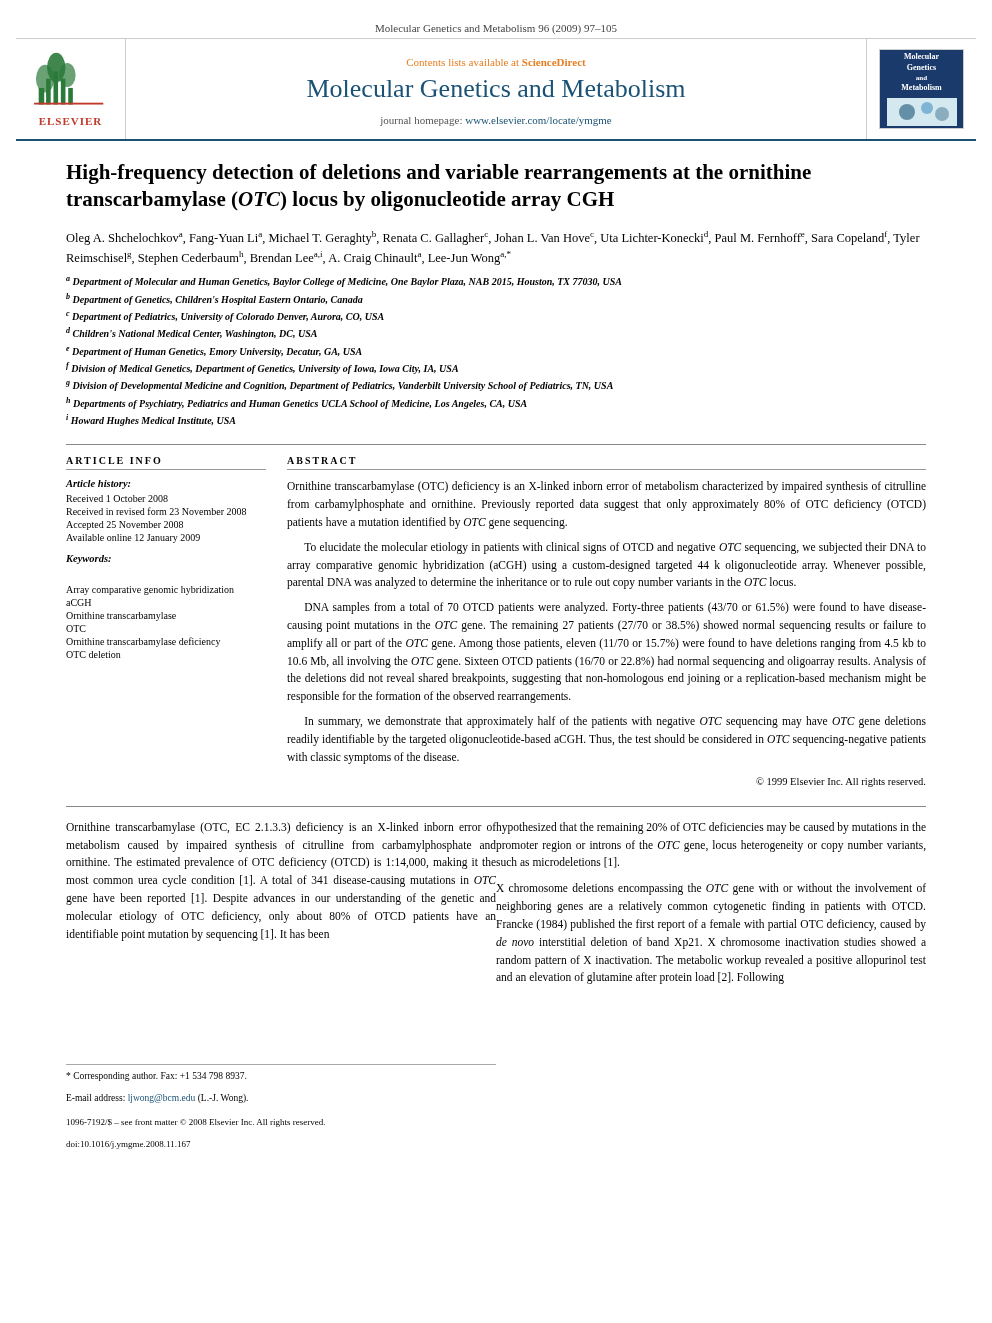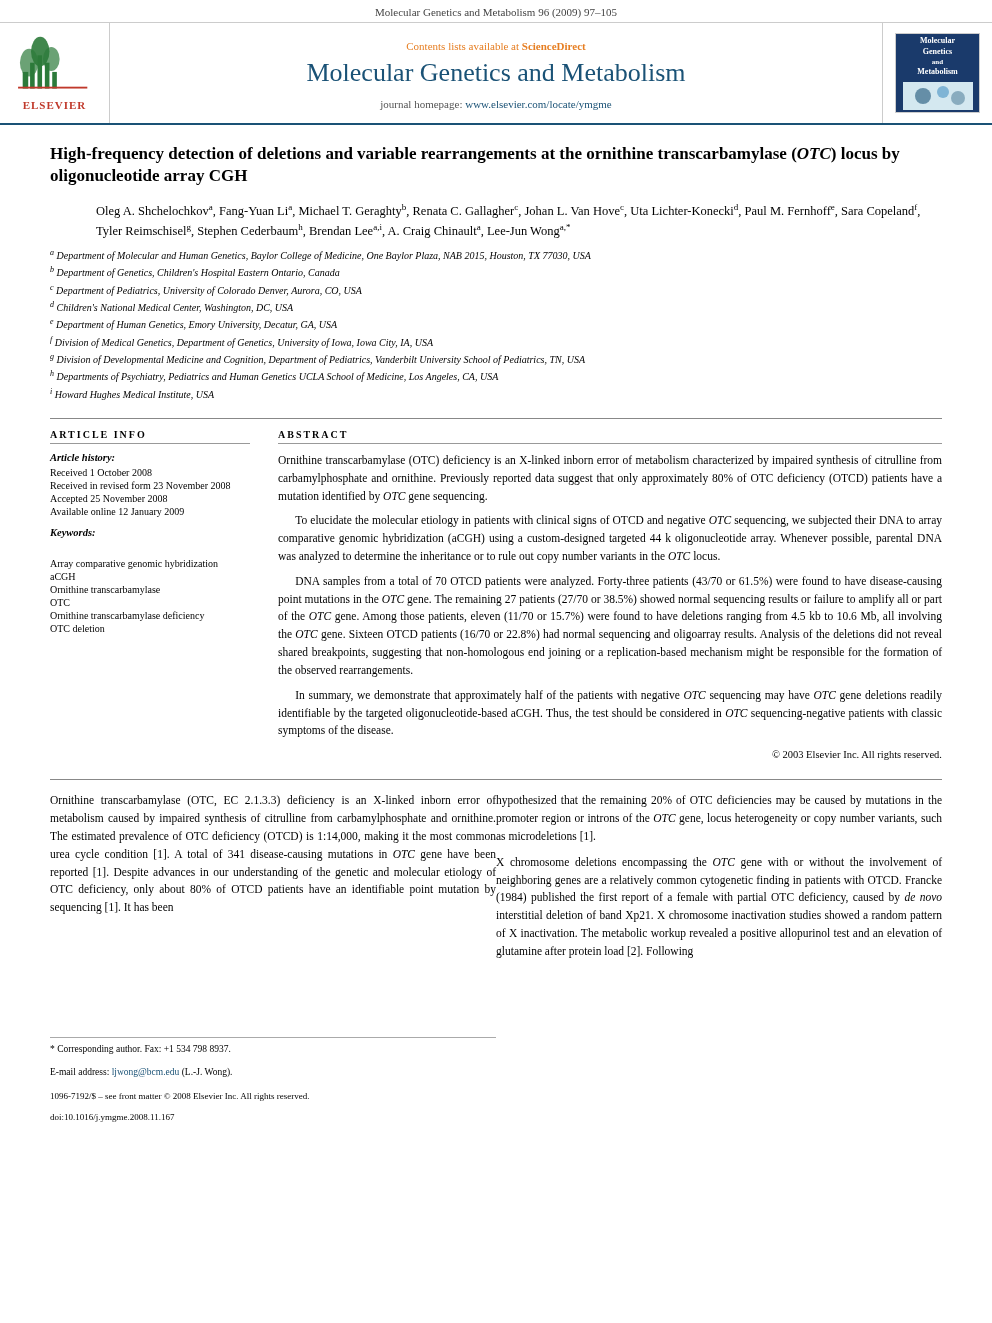--- a/index.html
+++ b/index.html
@@ -6,21 +6,21 @@
     body {
       width: 992px;
       min-height: 1323px;
       background: #fff;
       font-family: "Times New Roman", Times, serif;
       font-size: 13px;
       color: #000;
     }
     .page-container {
       width: 992px;
-      padding: 0;
+      padding: 16px;
       background: #fff;
     }
     
     .journal-top-bar {
       text-align: center;
       font-size: 11px;
       color: #444;
       padding: 6px 0 4px 0;
       border-bottom: 1px solid #ccc;
     }
@@ -102,66 +102,66 @@
       font-size: 7px;
       text-align: center;
       padding: 4px;
     }
     
     .main-content {
       padding: 18px 50px 10px 50px;
     }
     
     .article-title {
-      font-size: 17px;
+      font-size: 21px;
       font-weight: bold;
       color: #000;
       line-height: 1.3;
       margin-bottom: 14px;
       font-family: "Times New Roman", serif;
     }
     .article-title em {
       font-style: italic;
     }
     
     .authors-line {
       font-size: 12.5px;
       color: #000;
       margin-bottom: 6px;
       line-height: 1.5;
-      margin-left: 46px;
     }
     .authors-line sup {
       font-size: 9px;
     }
     
     .affiliations {
       font-size: 10px;
       color: #000;
       margin-top: 6px;
       margin-bottom: 16px;
       line-height: 1.5;
       font-style: italic;
+      font-weight: bold;
     }
     .affiliations sup {
       font-size: 8px;
     }
     .affiliations p {
       margin-bottom: 1px;
     }
     
     .divider {
       border: none;
       border-top: 1px solid #888;
       margin: 10px 0;
     }
     
     .two-col-section {
       display: flex;
-      gap: 28px;
+      gap: 21px;
       margin-top: 8px;
     }
     .left-col {
       width: 200px;
       min-width: 200px;
     }
     .right-col {
       flex: 1;
     }
     .section-label {
@@ -354,21 +354,21 @@
           </p>
           <p>
             To elucidate the molecular etiology in patients with clinical signs of OTCD and negative <em>OTC</em> sequencing, we subjected their DNA to array comparative genomic hybridization (aCGH) using a custom-designed targeted 44 k oligonucleotide array. Whenever possible, parental DNA was analyzed to determine the inheritance or to rule out copy number variants in the <em>OTC</em> locus.
           </p>
           <p>
             DNA samples from a total of 70 OTCD patients were analyzed. Forty-three patients (43/70 or 61.5%) were found to have disease-causing point mutations in the <em>OTC</em> gene. The remaining 27 patients (27/70 or 38.5%) showed normal sequencing results or failure to amplify all or part of the <em>OTC</em> gene. Among those patients, eleven (11/70 or 15.7%) were found to have deletions ranging from 4.5 kb to 10.6 Mb, all involving the <em>OTC</em> gene. Sixteen OTCD patients (16/70 or 22.8%) had normal sequencing and oligoarray results. Analysis of the deletions did not reveal shared breakpoints, suggesting that non-homologous end joining or a replication-based mechanism might be responsible for the formation of the observed rearrangements.
           </p>
           <p>
             In summary, we demonstrate that approximately half of the patients with negative <em>OTC</em> sequencing may have <em>OTC</em> gene deletions readily identifiable by the targeted oligonucleotide-based aCGH. Thus, the test should be considered in <em>OTC</em> sequencing-negative patients with classic symptoms of the disease.
           </p>
-          <div class="copyright-line">© 2003 Elsevier Inc. All rights reserved.</div>
+          <div class="copyright-line">© 1999 Elsevier Inc. All rights reserved.</div>
         </div>
       </div>
     </div>
 
     <div class="body-section">
       <div class="body-two-col">
 
         <div class="body-col">
           <p>
             Ornithine transcarbamylase (OTC, EC 2.1.3.3) deficiency is an X-linked inborn error of metabolism caused by impaired synthesis of citrulline from carbamylphosphate and ornithine. The estimated prevalence of OTC deficiency (OTCD) is 1:14,000, making it the most common urea cycle condition [1]. A total of 341 disease-causing mutations in <em>OTC</em> gene have been reported [1]. Despite advances in our understanding of the genetic and molecular etiology of OTC deficiency, only about 80% of OTCD patients have an identifiable point mutation by sequencing [1]. It has been

